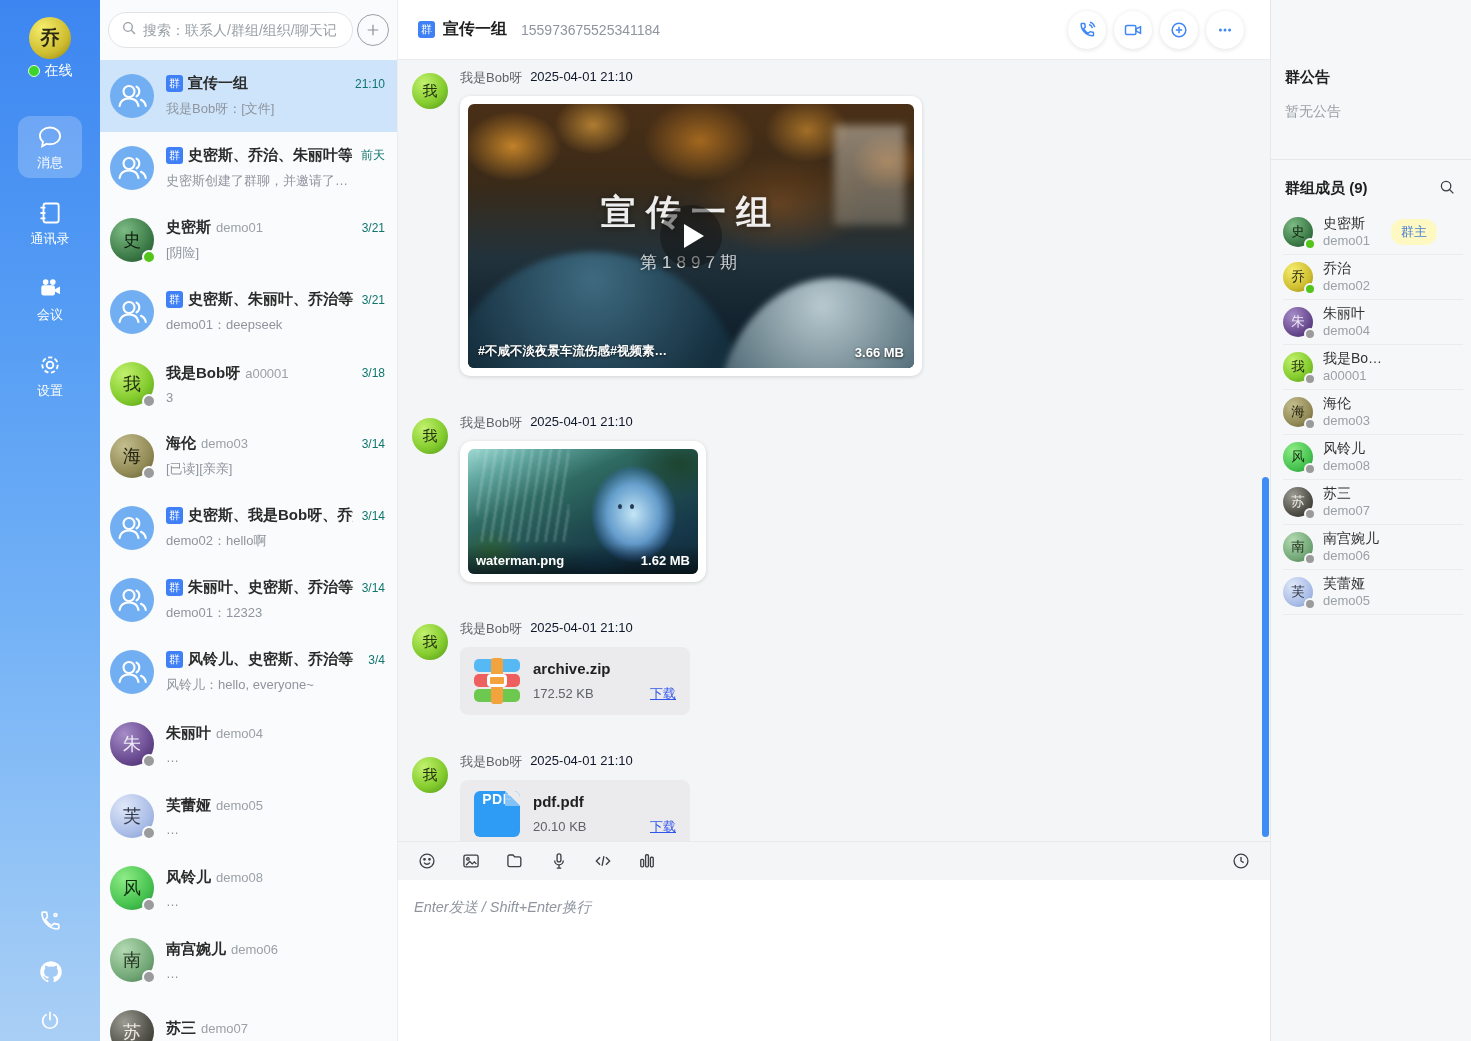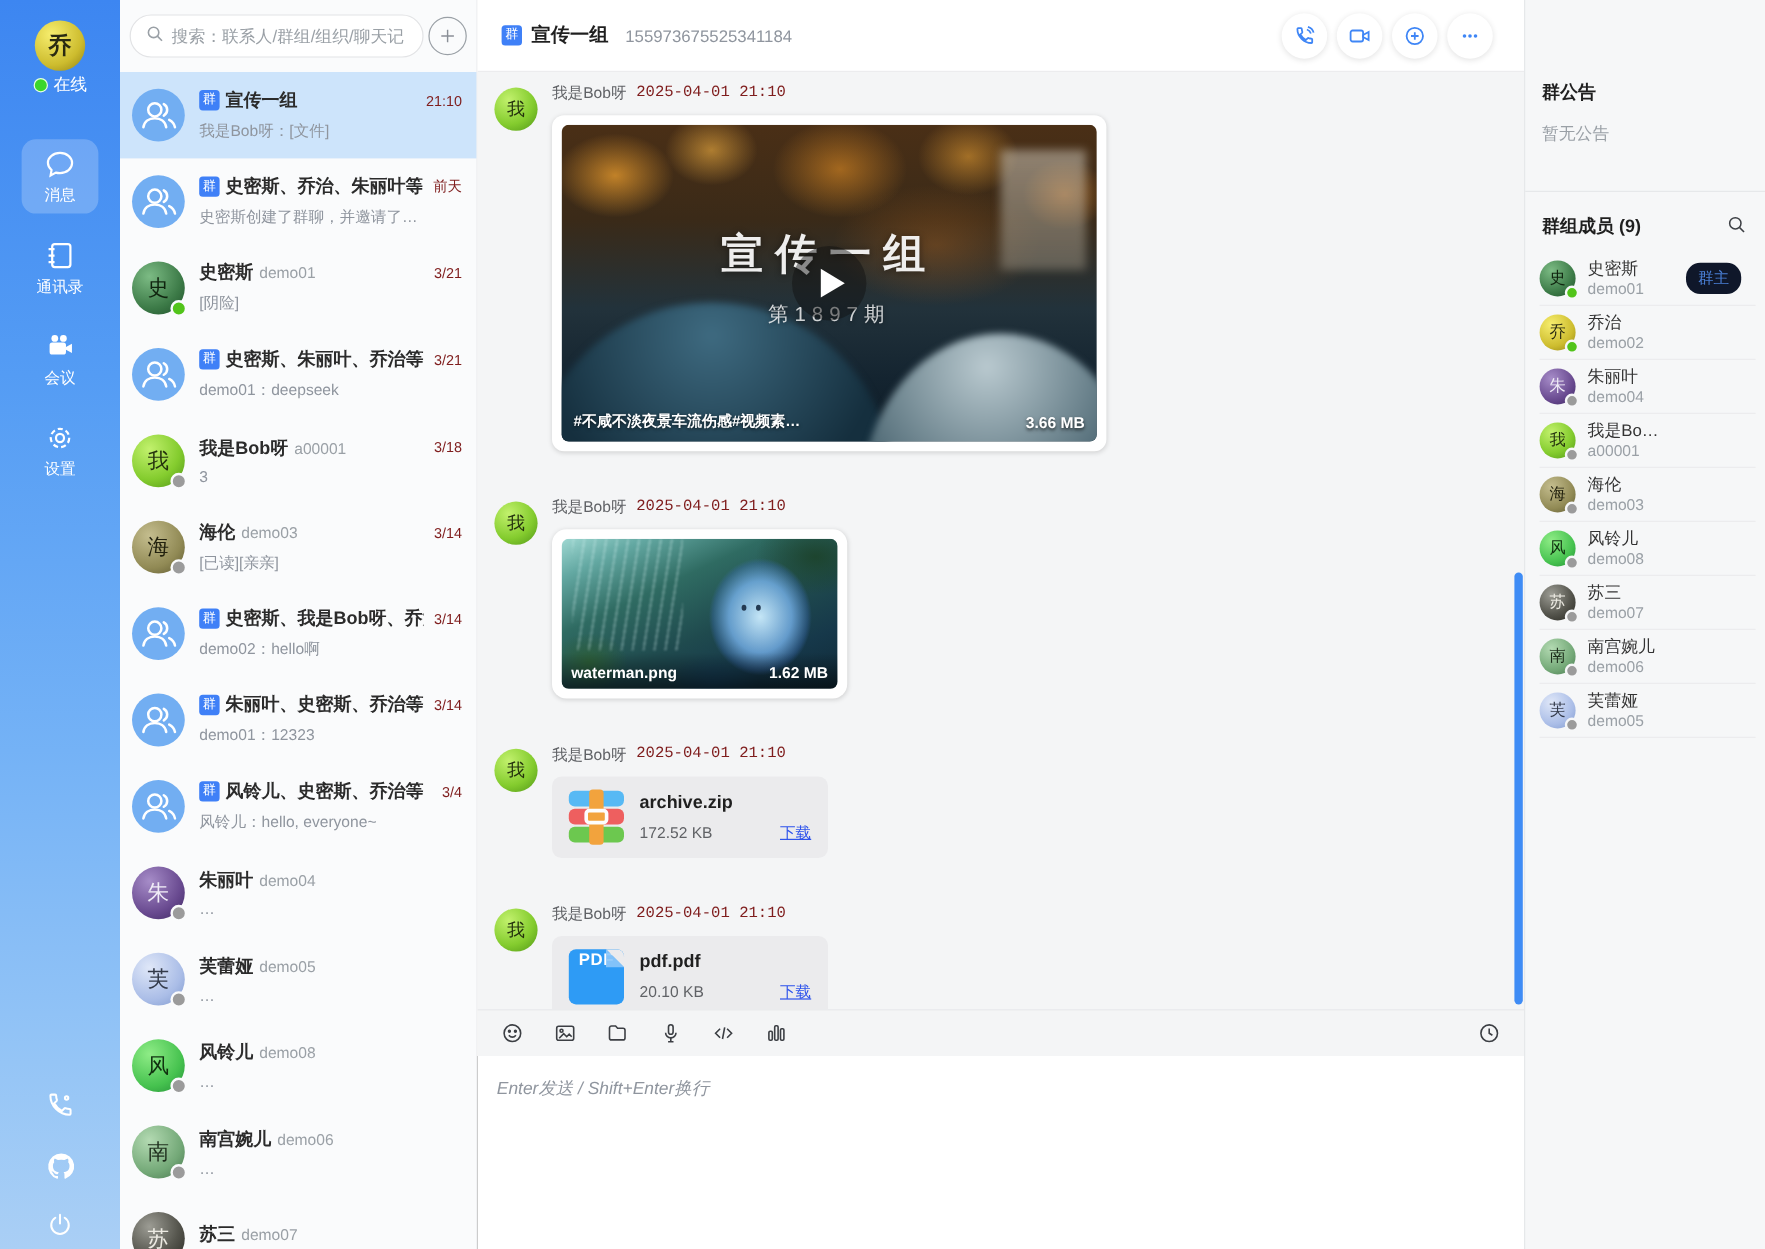--- a/index.html
+++ b/index.html
@@ -36,21 +36,21 @@
   .conv { display:flex; align-items:center; gap:12px; height:72px; padding:0 12px 0 10px; cursor:pointer; }
   .conv.selected { background:#cde4fb; }
   .cav { position:relative; width:44px; height:44px; border-radius:50%; flex:none;
     display:flex; align-items:center; justify-content:center; font-size:18px; }
   .cav.group { background:#72aef2; }
   .conv-main { flex:1; min-width:0; }
   .conv-top { display:flex; align-items:center; gap:5px; }
   .badge-g { background:#3f80f7; color:#fff; font-size:11px; line-height:1; padding:3px 3px; border-radius:3px; flex:none; }
   .conv-name { font-size:15px; font-weight:700; color:#2b2b2b; white-space:nowrap; overflow:hidden; flex:0 1 auto; }
   .conv-id { font-size:13px; color:#9aa0a6; flex:none; }
-  .conv-time { font-size:12px; color:#7f1d1d; margin-left:auto; flex:none; padding-left:4px; }
+  .conv-time { font-size:12px; color:#0f766e; margin-left:auto; flex:none; padding-left:4px; }
   .conv-prev { font-size:13px; color:#8f959e; margin-top:7px; white-space:nowrap; overflow:hidden; }
   .pres { position:absolute; right:-2px; bottom:-2px; width:14px; height:14px; border-radius:50%; background:#9b9b9b; border:2px solid #fafbfc; }
   [data-status="online"] .pres { background:#52c41a; }
 
   
   .av-qiao { background:radial-gradient(circle at 33% 28%,#f7ee6e,#cdbc2e 62%,#8f7f12 100%); color:#2a2a12; }
   .av-shi  { background:radial-gradient(circle at 33% 28%,#7cbb84,#3c7a47 62%,#1f4f2a 100%); color:#10240f; }
   .av-wo   { background:radial-gradient(circle at 33% 28%,#c2f16d,#84cc2e 58%,#4f9416 100%); color:#24320e; }
   .av-hai  { background:radial-gradient(circle at 33% 28%,#c4bd8e,#918a55 62%,#5c572f 100%); color:#23220f; }
   .av-zhu  { background:radial-gradient(circle at 33% 28%,#a68cc8,#68498f 62%,#3d2760 100%); color:#f0ecf7; }
@@ -65,21 +65,21 @@
     display:flex; align-items:center; padding:0 26px 0 20px; gap:8px; }
   .chat-title { font-size:16px; font-weight:700; color:#1f1f1f; }
   .chat-gid { font-size:14px; color:#8f959e; margin-left:6px; }
   .head-actions { margin-left:auto; display:flex; gap:8px; }
   .hbtn { width:38px; height:38px; border-radius:50%; background:#fff; border:none; box-shadow:0 1px 5px rgba(0,0,0,.12);
     display:flex; align-items:center; justify-content:center; cursor:pointer; }
   .messages { position:absolute; left:0; top:61px; width:100%; height:780px; padding:4px 0 0 14px; overflow:hidden; }
   .msg { display:flex; gap:12px; margin-bottom:34px; }
   .msg-av { width:36px; height:36px; border-radius:50%; flex:none; display:flex; align-items:center; justify-content:center; font-size:15px; margin-top:8px; }
   .msg-head { font-size:13px; color:#606266; display:flex; gap:8px; padding-top:4px; }
-  .mtime { color:#7f1d1d;font-family:Liberation Mono, monospace; }
+  .mtime { color:#0f172a; }
 
   .video-card { margin-top:9px; width:462px; background:#fff; border-radius:10px; padding:8px; box-shadow:0 1px 4px rgba(0,0,0,.14); }
   .video-art { position:relative; width:446px; height:264px; border-radius:6px; overflow:hidden;
     background:
       radial-gradient(70px 50px at 10% 16%, rgba(236,158,46,.75), transparent 70%),
       radial-gradient(55px 42px at 28% 8%, rgba(244,178,66,.6), transparent 70%),
       radial-gradient(80px 58px at 52% 14%, rgba(226,142,36,.6), transparent 70%),
       radial-gradient(60px 46px at 76% 10%, rgba(238,164,52,.55), transparent 70%),
       radial-gradient(50px 42px at 94% 22%, rgba(214,122,30,.6), transparent 70%),
       radial-gradient(120px 70px at 70% 38%, rgba(188,106,32,.35), transparent 72%),
@@ -152,21 +152,21 @@
   .panel-divider { margin-top:38px; border-top:1px solid #e6e8ea; }
   .mem-head { display:flex; align-items:center; justify-content:space-between; padding:18px 14px 12px; }
   .mem-search { background:none; border:none; padding:0; cursor:pointer; width:20px; height:20px; }
   .mem { display:flex; align-items:center; gap:10px; height:45px; margin:0 8px 0 12px; border-bottom:1px solid #ececee; cursor:pointer; }
   .mav { position:relative; width:30px; height:30px; border-radius:50%; flex:none;
     display:flex; align-items:center; justify-content:center; font-size:13.5px; }
   .mav .pres { width:12px; height:12px; right:-3px; bottom:-3px; border-color:#f6f7f8; }
   .mem-col { display:flex; flex-direction:column; line-height:1.3; min-width:0; }
   .mem-name { font-size:14px; color:#333; white-space:nowrap; overflow:hidden; }
   .mem-id { font-size:13px; color:#9aa0a6; }
-  .role-badge { margin-left:auto; margin-right:12px; background:#0f172a; color:#4a7fd6; font-size:13px; padding:4px 10px; border-radius:12px; flex:none; }
+  .role-badge { margin-left:auto; margin-right:26px; background:#fef9c3; color:#4a7fd6; font-size:13px; padding:4px 10px; border-radius:12px; flex:none; }
 </style>
 </head>
 <body>
 
 <div class="app">
 
   <aside class="rail">
     <div class="rail-avatar av-qiao">
       <span>乔</span>
     </div>

